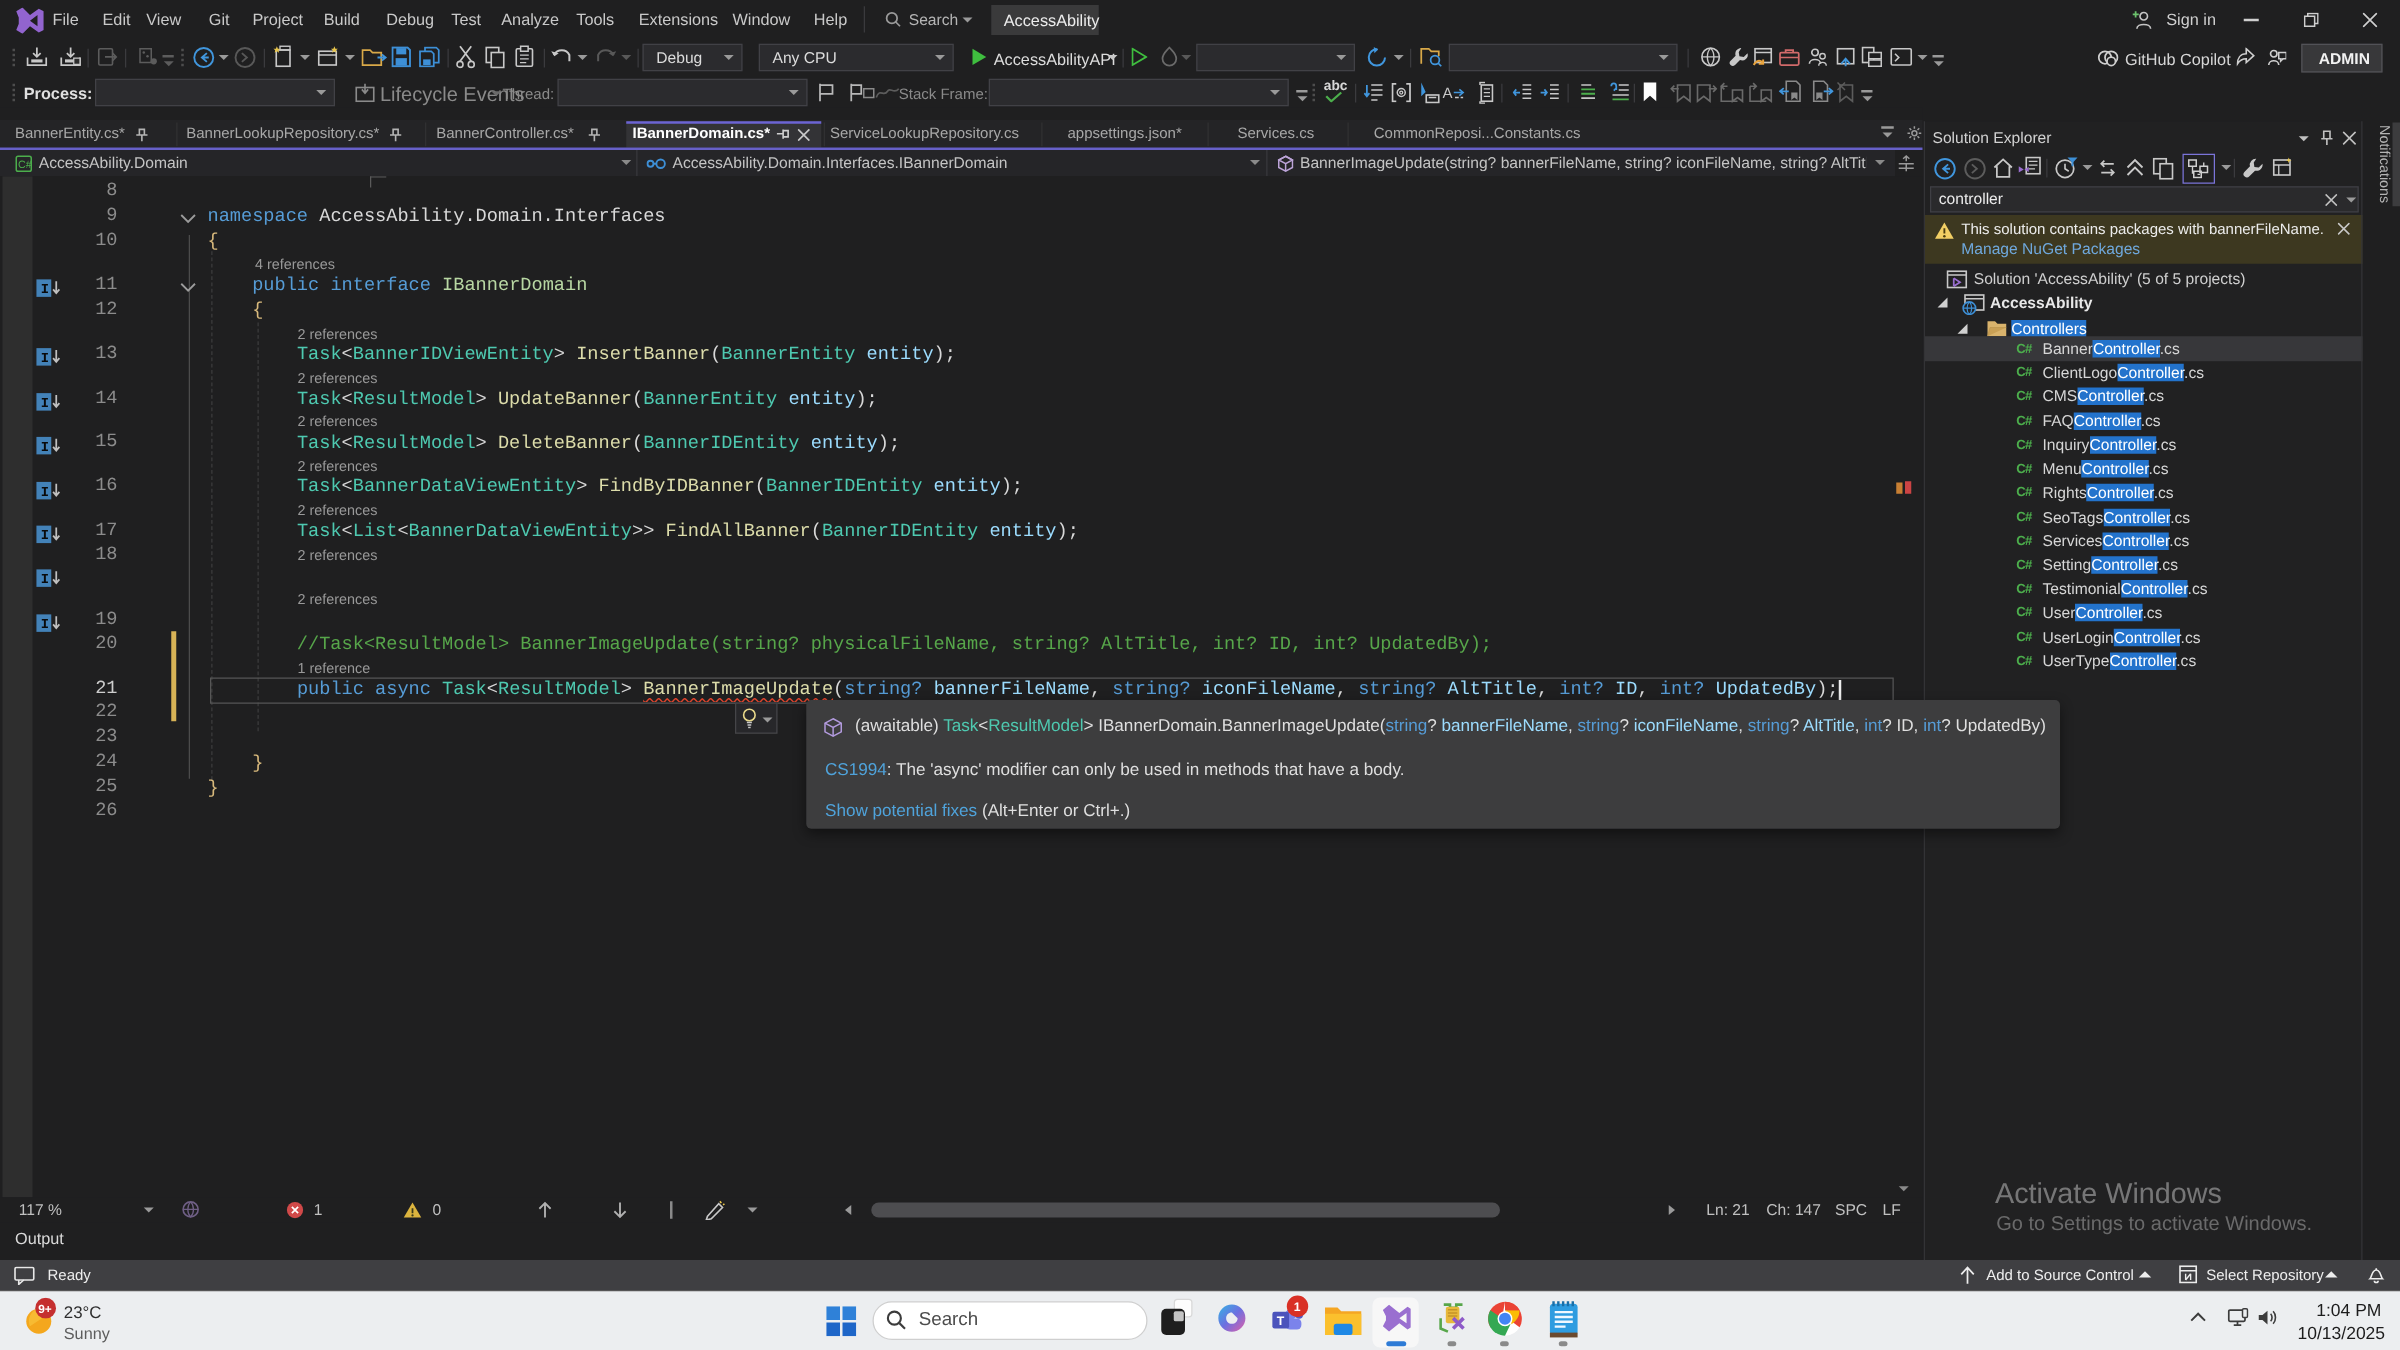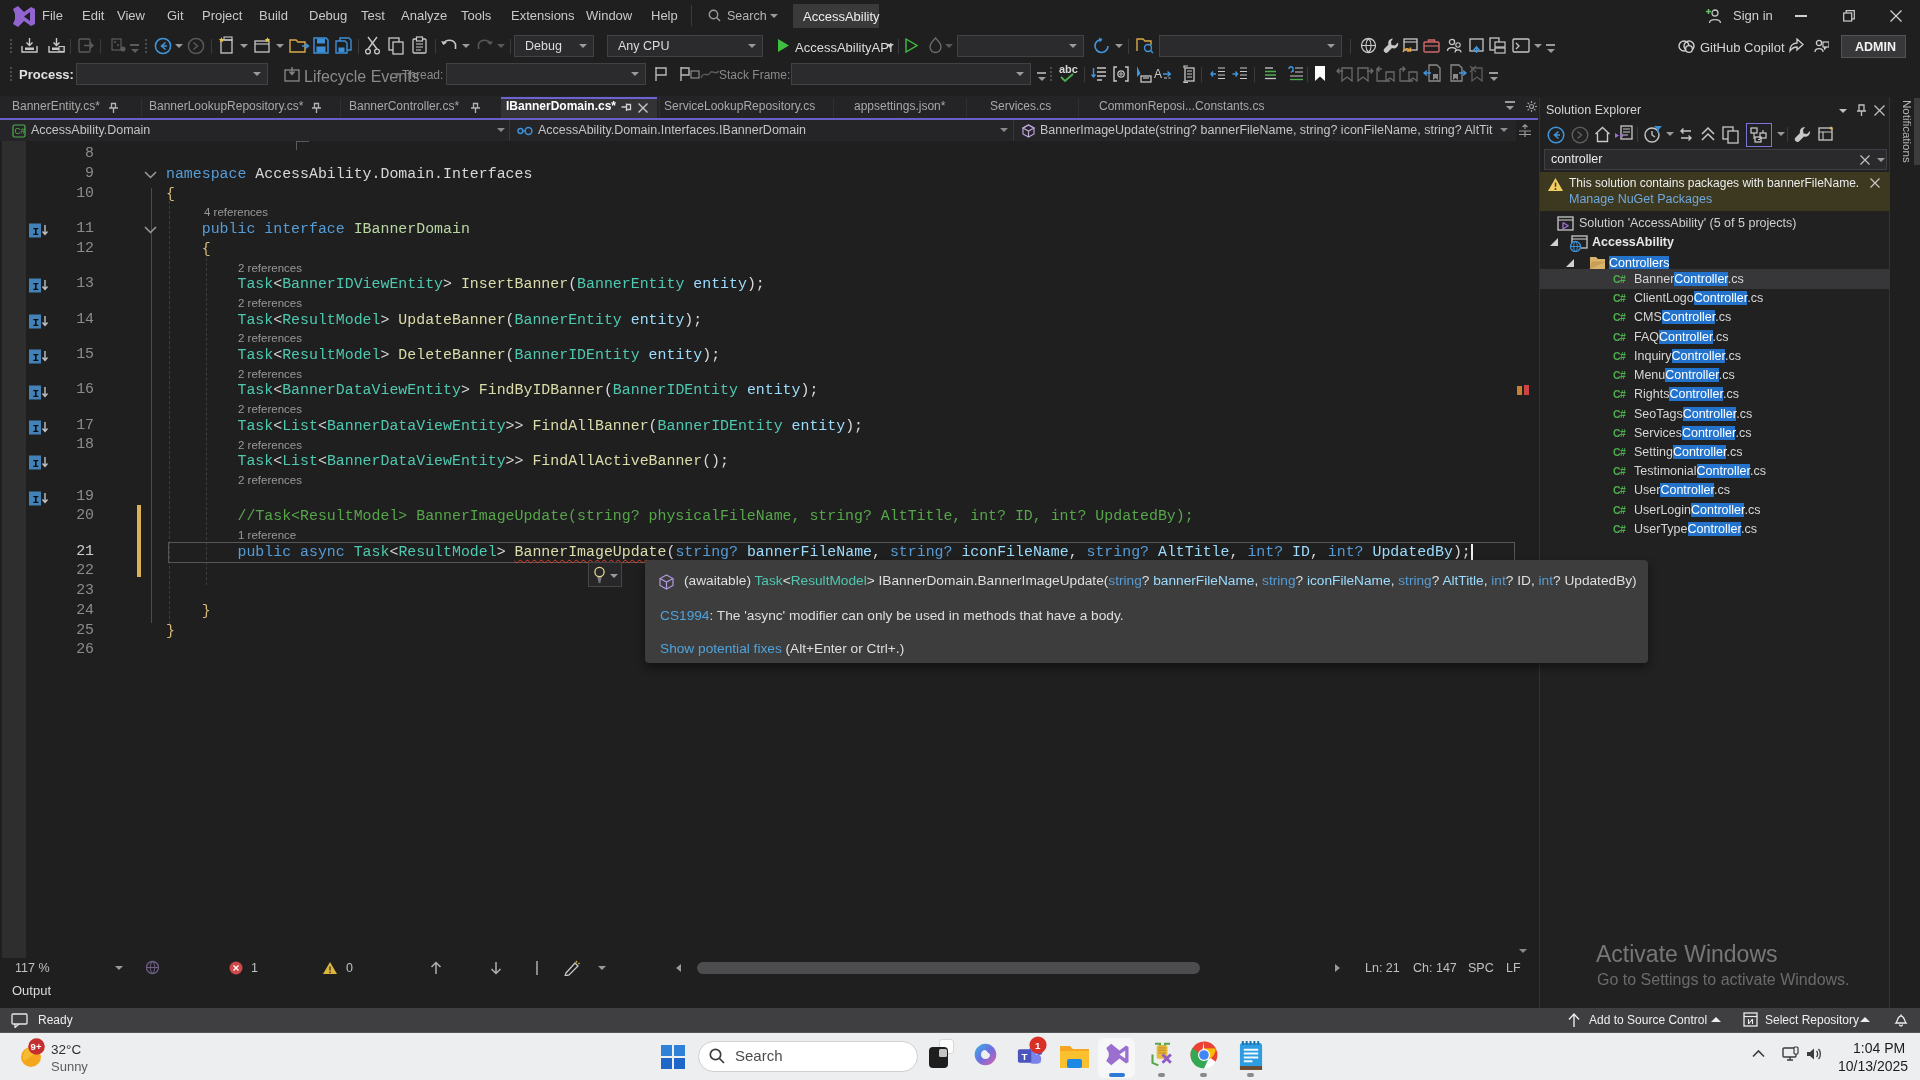--- a/index.html
+++ b/index.html
@@ -521,21 +521,20 @@
     <div class="codeline" style="top:134.2px">        <span class="t">Task</span>&lt;<span class="t">BannerIDViewEntity</span>&gt; <span class="m">InsertBanner</span>(<span class="t">BannerEntity</span> <span class="pa">entity</span>);</div>
     <div class="lens" style="left:238px;top:155.9px">2 references</div>
     <div class="codeline" style="top:170px">        <span class="t">Task</span>&lt;<span class="t">ResultModel</span>&gt; <span class="m">UpdateBanner</span>(<span class="t">BannerEntity</span> <span class="pa">entity</span>);</div>
     <div class="lens" style="left:238px;top:191.3px">2 references</div>
     <div class="codeline" style="top:205px">        <span class="t">Task</span>&lt;<span class="t">ResultModel</span>&gt; <span class="m">DeleteBanner</span>(<span class="t">BannerIDEntity</span> <span class="pa">entity</span>);</div>
     <div class="lens" style="left:238px;top:226.7px">2 references</div>
     <div class="codeline" style="top:240.4px">        <span class="t">Task</span>&lt;<span class="t">BannerDataViewEntity</span>&gt; <span class="m">FindByIDBanner</span>(<span class="t">BannerIDEntity</span> <span class="pa">entity</span>);</div>
     <div class="lens" style="left:238px;top:262.1px">2 references</div>
     <div class="codeline" style="top:275.8px">        <span class="t">Task</span>&lt;<span class="t">List</span>&lt;<span class="t">BannerDataViewEntity</span>&gt;&gt; <span class="m">FindAllBanner</span>(<span class="t">BannerIDEntity</span> <span class="pa">entity</span>);</div>
     <div class="lens" style="left:238px;top:297.5px">2 references</div>
-    <div class="codeline" style="top:311.2px">        <span class="t">Task</span>&lt;<span class="t">List</span>&lt;<span class="t">BannerDataViewEntity</span>&gt;&gt; <span class="m">FindAllActiveBanner</span>();</div>
     <div class="lens" style="left:238px;top:332.9px">2 references</div>
     <div class="codeline" style="top:366.3px"><span class="cm">        //Task&lt;ResultModel&gt; BannerImageUpdate(string? physicalFileName, string? AltTitle, int? ID, int? UpdatedBy);</span></div>
     <div class="lens" style="left:238px;top:388px">1 reference</div>
     <div class="codeline" style="top:401.7px">        <span class="k">public</span> <span class="k">async</span> <span class="t">Task</span>&lt;<span class="t">ResultModel</span>&gt; <span class="m" style="text-decoration:underline;text-decoration-style:wavy;text-decoration-color:#e0442c;text-decoration-thickness:1px;text-underline-offset:3px">BannerImageUpdate</span>(<span class="k">string?</span> <span class="pa">bannerFileName</span>, <span class="k">string?</span> <span class="pa">iconFileName</span>, <span class="k">string?</span> <span class="pa">AltTitle</span>, <span class="k">int?</span> <span class="pa">ID</span>, <span class="k">int?</span> <span class="pa">UpdatedBy</span>);</div>
     <div class="codeline" style="top:460.8px">    <span class="br">}</span></div>
     <div class="codeline" style="top:480.5px"><span class="br">}</span></div>
     <div class="abs" style="left:1471px;top:403px;width:1.5px;height:17px;background:#ededed"></div>
 
     <svg class="abs" style="left:29px;top:82px" width="20" height="15" viewBox="0 0 20 15">
         <rect x="0" y="0.5" width="12" height="14" fill="#4382b8"></rect>
@@ -669,21 +668,21 @@
   </div>
   <div id="taskbar">
     <svg class="abs" style="left:20px;top:10px" width="26" height="26" viewBox="0 0 26 26">
         <circle cx="11" cy="14" r="10" fill="#f4a71d"></circle>
         <path d="M4 18 A10 10 0 0 1 11 4 A10 10 0 0 1 19 8" fill="#f8c33c" opacity="0.7"></path>
       </svg>
     <svg class="abs" style="left:28px;top:5px" width="17" height="17" viewBox="0 0 17 17">
         <circle cx="8.5" cy="8.5" r="8.3" fill="#c52f2f"></circle>
         <text x="2.6" y="12" font-size="9.5" font-weight="bold" fill="#ffffff" font-family="Liberation Sans">9+</text>
       </svg>
-    <span class="abs" style="left:51px;top:9px;font-size:13.5px;color:#2e2e2e">32°C</span>
+    <span class="abs" style="left:51px;top:9px;font-size:13.5px;color:#2e2e2e">23°C</span>
     <span class="abs" style="left:51px;top:26px;font-size:13px;color:#5c5c5c">Sunny</span>
     <svg class="abs" style="left:661px;top:12px" width="24" height="24" viewBox="0 0 24 24">
         <rect x="0" y="0" width="11" height="11" fill="#2f81d8"></rect>
         <rect x="13" y="0" width="11" height="11" fill="#2f81d8"></rect>
         <rect x="0" y="13" width="11" height="11" fill="#1e66c8"></rect>
         <rect x="13" y="13" width="11" height="11" fill="#1e66c8"></rect>
       </svg>
     <div class="abs" style="left:698px;top:8px;width:220px;height:31px;background:#ffffff;border:1px solid #cfcfcf;border-radius:16px"></div>
     <svg class="abs" style="left:709px;top:15px" width="16" height="16" viewBox="0 0 16 16">
         <circle cx="6.5" cy="6.5" r="5.2" fill="none" stroke="#3c3c3c" stroke-width="1.7"></circle>

